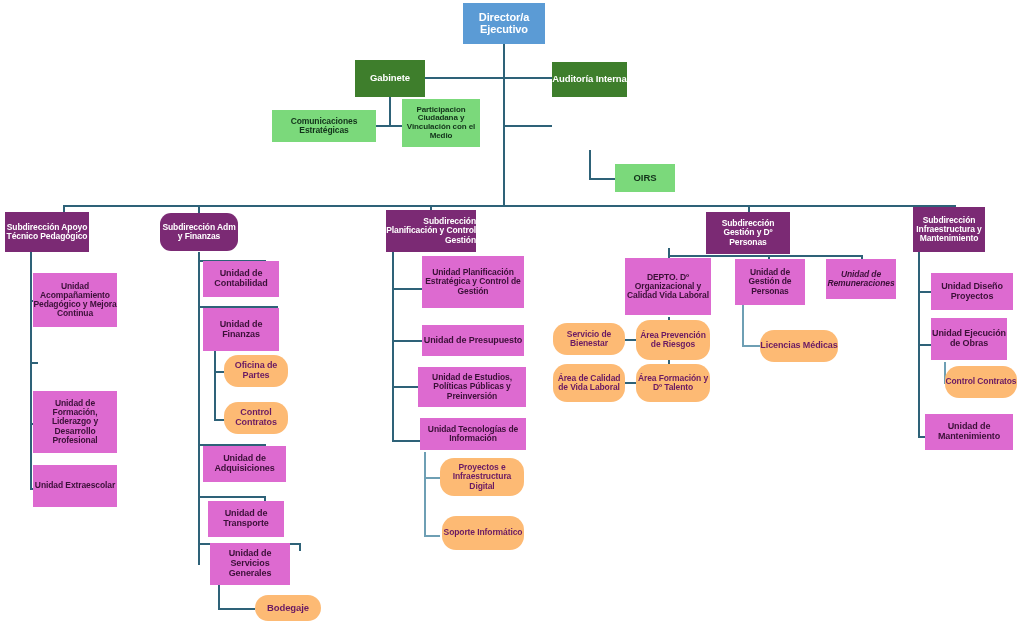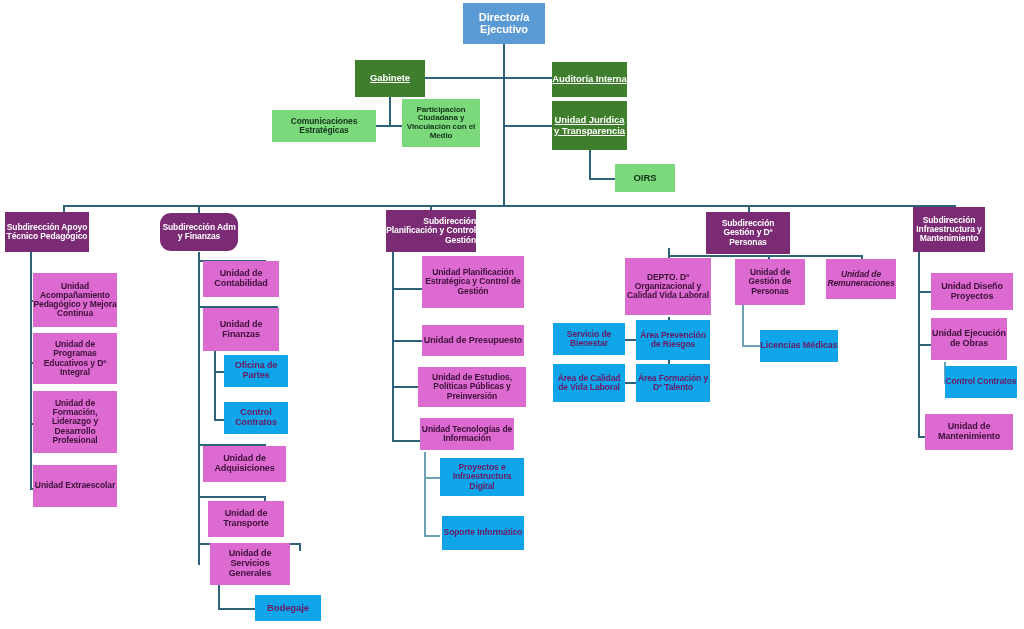--- a/index.html
+++ b/index.html
@@ -5,25 +5,25 @@
   html,body{margin:0;padding:0;background:#ffffff;}
   body{font-family:"Liberation Sans","DejaVu Sans",sans-serif;}
   #canvas{position:relative;width:1024px;height:629px;overflow:hidden;background:#fff;}
 
   .box{position:absolute;box-sizing:border-box;display:flex;align-items:center;
        justify-content:center;text-align:center;font-weight:bold;line-height:1.08;
        letter-spacing:-0.1px;z-index:3;}
 
   
   .c-blue      {background:#5b9bd5;color:#ffffff;}
-  .c-dgreen    {background:#3e7e2c;color:#ffffff;text-decoration:underline;}
+  .c-dgreen    {background:#3e7e2c;color:#ffffff;}
   .c-lgreen    {background:#7bd97b;color:#12321a;}
   .c-purple    {background:#7b2a74;color:#ffffff;}
   .c-magenta   {background:#dd6ad0;color:#3b1038;}
-  .c-pink      {background:#0ea5e9;color:#6a1a63;}
+  .c-pink      {background:#fdba74;color:#6a1a63;border-radius:14px;}
 
   
   .ln{position:absolute;background:#2e6278;z-index:1;}
   .lnv{width:2px;}
   .lnh{height:2px;}
   .ln-lt{background:#6e9fb4;}
 </style>
 </head>
 <body>
 
@@ -102,49 +102,47 @@
   <div class="ln lnh" style="left:918px;top:436px;width:15px;"></div>
   <div class="ln lnv ln-lt" style="left:944px;top:362px;height:21px;"></div>
   <div class="ln lnh ln-lt" style="left:944px;top:382px;width:18px;"></div>
 
   <div class="box c-blue" style="left:463px;top:3px;width:82px;height:41px;font-size:11px;">Director/a Ejecutivo</div>
 
   <div class="box c-dgreen" style="left:355px;top:60px;width:70px;height:37px;font-size:9.5px;">Gabinete</div>
 
   <div class="box c-dgreen" style="left:552px;top:62px;width:75px;height:35px;font-size:9.5px;">Auditoría Interna</div>
 
-  <div class="box c-dgreen" style="left:552px;top:101px;width:75px;height:49px;font-size:9.5px;">Unidad Jurídica y Transparencia</div>
 
   <div class="box c-lgreen" style="left:615px;top:164px;width:60px;height:28px;font-size:9.5px;">OIRS</div>
 
   <div class="box c-lgreen" style="left:272px;top:110px;width:104px;height:32px;font-size:8.5px;">Comunicaciones Estratégicas</div>
 
   <div class="box c-lgreen" style="left:402px;top:99px;width:78px;height:48px;font-size:8px;">Participacion Ciudadana y Vinculación con el Medio</div>
 
   <div class="box c-purple" style="left:5px;top:212px;width:84px;height:40px;font-size:8.5px;">Subdirección Apoyo Técnico Pedagógico</div>
   <div class="box c-magenta" style="left:33px;top:273px;width:84px;height:54px;font-size:8.5px;">Unidad Acompañamiento Pedagógico y Mejora Continua</div>
-  <div class="box c-magenta" style="left:33px;top:333px;width:84px;height:51px;font-size:8.5px;">Unidad de Programas Educativos y Dº Integral</div>
   <div class="box c-magenta" style="left:33px;top:391px;width:84px;height:62px;font-size:8.5px;">Unidad de Formación, Liderazgo y Desarrollo Profesional</div>
   <div class="box c-magenta" style="left:33px;top:465px;width:84px;height:42px;font-size:8.5px;">Unidad Extraescolar</div>
 
   <div class="box c-purple" style="left:160px;top:213px;width:78px;height:38px;font-size:8.5px;border-radius:11px;">Subdirección Adm y Finanzas</div>
   <div class="box c-magenta" style="left:203px;top:261px;width:76px;height:36px;font-size:9px;">Unidad de Contabilidad</div>
   <div class="box c-magenta" style="left:203px;top:308px;width:76px;height:43px;font-size:9px;">Unidad de Finanzas</div>
   <div class="box c-pink" style="left:224px;top:355px;width:64px;height:32px;font-size:9px;">Oficina de Partes</div>
   <div class="box c-pink" style="left:224px;top:402px;width:64px;height:32px;font-size:9px;">Control Contratos</div>
   <div class="box c-magenta" style="left:203px;top:446px;width:83px;height:36px;font-size:9px;">Unidad de Adquisiciones</div>
   <div class="box c-magenta" style="left:208px;top:501px;width:76px;height:36px;font-size:9px;">Unidad de Transporte</div>
   <div class="box c-magenta" style="left:210px;top:543px;width:80px;height:42px;font-size:9px;">Unidad de Servicios Generales</div>
   <div class="box c-pink" style="left:255px;top:595px;width:66px;height:26px;font-size:9.5px;">Bodegaje</div>
 
   <div class="box c-purple" style="left:386px;top:210px;width:90px;height:42px;font-size:8.5px;text-align:right;">Subdirección Planificación y Control Gestión</div>
   <div class="box c-magenta" style="left:422px;top:256px;width:102px;height:52px;font-size:8.5px;">Unidad Planificación Estratégica y Control de Gestión</div>
   <div class="box c-magenta" style="left:422px;top:325px;width:102px;height:31px;font-size:9px;">Unidad de Presupuesto</div>
   <div class="box c-magenta" style="left:418px;top:367px;width:108px;height:40px;font-size:8.5px;">Unidad de Estudios, Políticas Públicas y Preinversión</div>
-  <div class="box c-magenta" style="left:420px;top:418px;width:94px;height:32px;font-size:8.5px;">Unidad  Tecnologías de Información</div>
+  <div class="box c-magenta" style="left:420px;top:418px;width:106px;height:32px;font-size:8.5px;">Unidad  Tecnologías de Información</div>
   <div class="box c-pink" style="left:440px;top:458px;width:84px;height:38px;font-size:8.5px;">Proyectos e Infraestructura Digital</div>
   <div class="box c-pink" style="left:442px;top:516px;width:82px;height:34px;font-size:8.5px;">Soporte Informático</div>
 
   <div class="box c-purple" style="left:706px;top:212px;width:84px;height:42px;font-size:8.5px;">Subdirección Gestión y Dº Personas</div>
   <div class="box c-magenta" style="left:625px;top:258px;width:86px;height:57px;font-size:8.5px;">DEPTO. Dº Organizacional y Calidad Vida Laboral</div>
   <div class="box c-pink" style="left:553px;top:323px;width:72px;height:32px;font-size:8.5px;">Servicio de Bienestar</div>
   <div class="box c-pink" style="left:636px;top:320px;width:74px;height:40px;font-size:8.5px;">Área Prevención de Riesgos</div>
   <div class="box c-pink" style="left:553px;top:364px;width:72px;height:38px;font-size:8.5px;">Área de Calidad de Vida Laboral</div>
   <div class="box c-pink" style="left:636px;top:364px;width:74px;height:38px;font-size:8.5px;">Área Formación y Dº Talento</div>
   <div class="box c-magenta" style="left:735px;top:259px;width:70px;height:46px;font-size:8.5px;">Unidad de Gestión de Personas</div>

